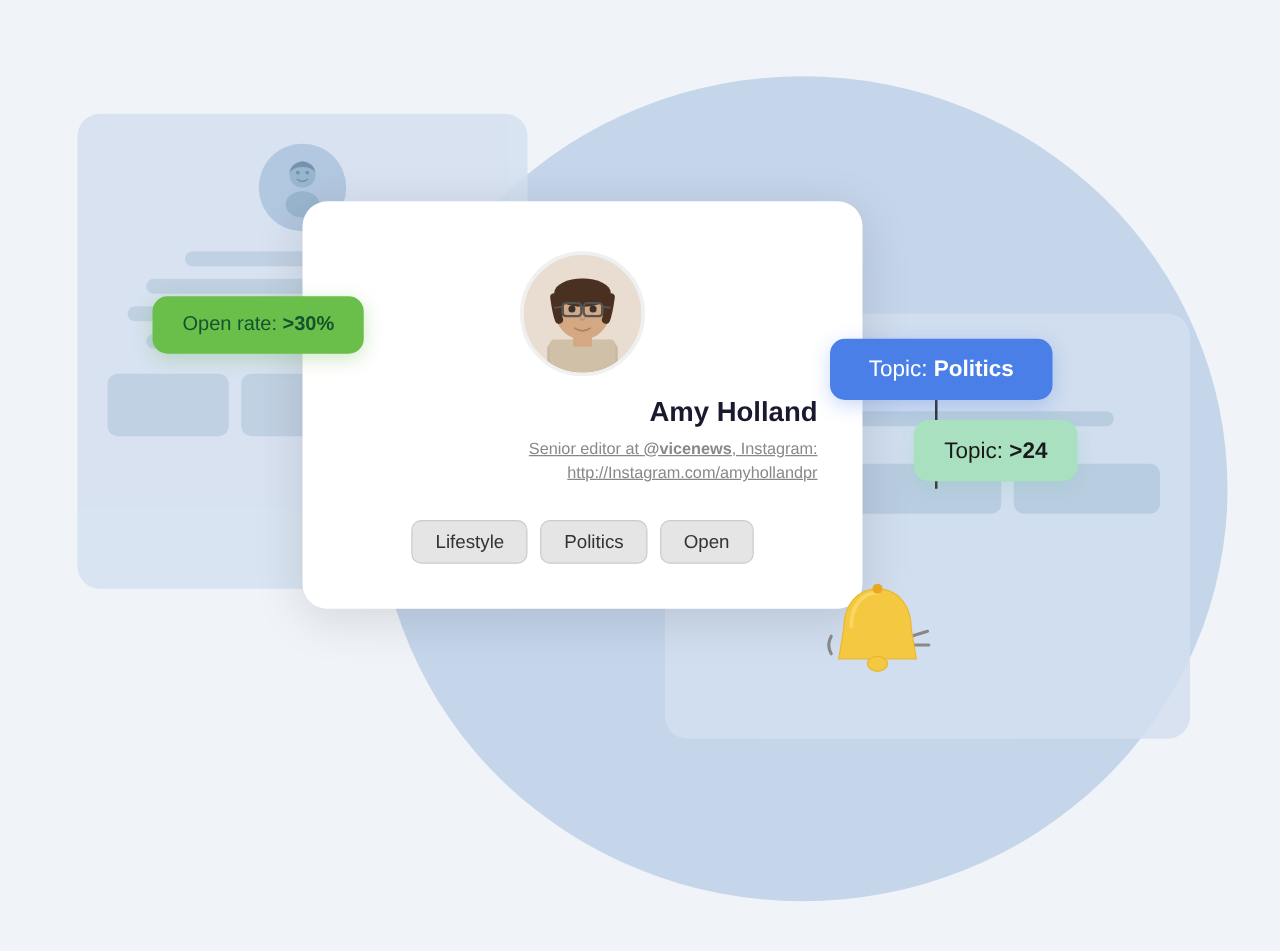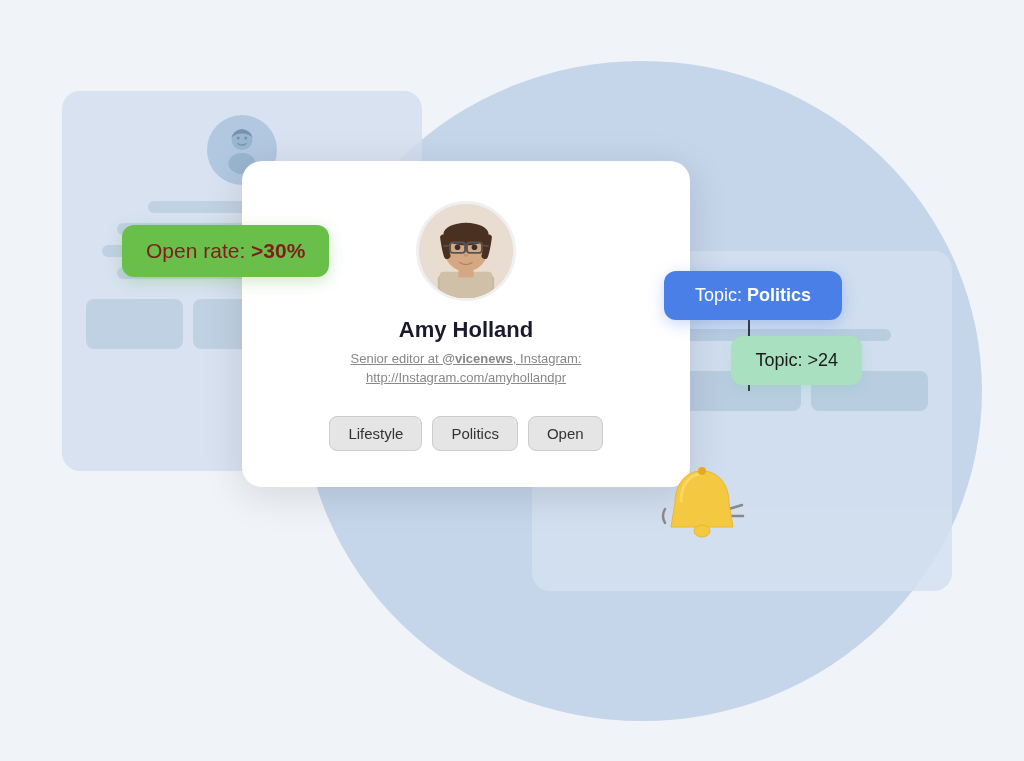--- a/index.html
+++ b/index.html
@@ -110,21 +110,21 @@
     
     .profile-card {
       position: absolute;
       left: 180px;
       top: 130px;
       width: 448px;
       background: white;
       border-radius: 20px;
       box-shadow: 0 8px 40px rgba(0,0,0,0.12);
       padding: 40px 36px 36px;
-      text-align: center;
+      text-align: right;
       z-index: 10;
     }
 
     .profile-avatar {
       width: 100px;
       height: 100px;
       border-radius: 50%;
       margin: 0 auto 16px;
       overflow: hidden;
       background: #e8e8e8;
@@ -172,26 +172,26 @@
       font-size: 15px;
       color: #333;
       background: #e5e5e5;
       font-weight: 500;
     }
 
     
     .badge-open-rate {
       position: absolute;
       left: 60px;
-      top: 194px;
+      top: 206px;
       background: #6abf4b;
-      color: #7f1d1d;
+      color: #14532d;
       border-radius: 12px;
       padding: 14px 24px;
-      font-size: 21px;
+      font-size: 16px;
       font-weight: 500;
       z-index: 20;
       white-space: nowrap;
       box-shadow: 0 4px 15px rgba(100,180,70,0.3);
     }
 
     .badge-open-rate strong {
       font-weight: 800;
     }
 
@@ -225,21 +225,21 @@
       border-radius: 12px;
       padding: 14px 24px;
       font-size: 18px;
       font-weight: 500;
       z-index: 20;
       white-space: nowrap;
       box-shadow: 0 4px 15px rgba(100,200,150,0.2);
     }
 
     .badge-clicks strong {
-      font-weight: 400;
+      font-weight: 700;
       text-align: right;
     }
 
     
     .connector-line {
       position: absolute;
       right: 212px;
       top: 280px;
       width: 2px;
       height: 80px;

